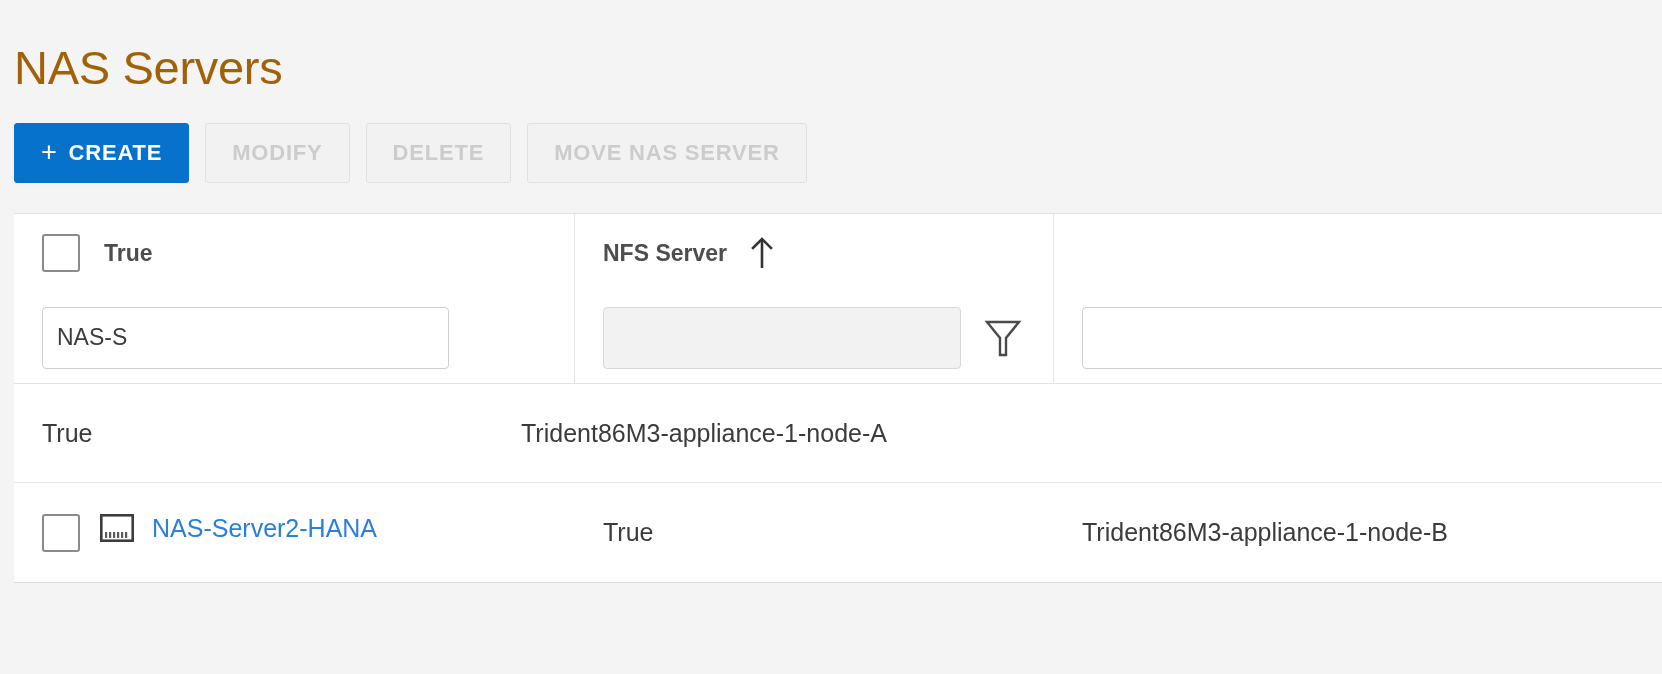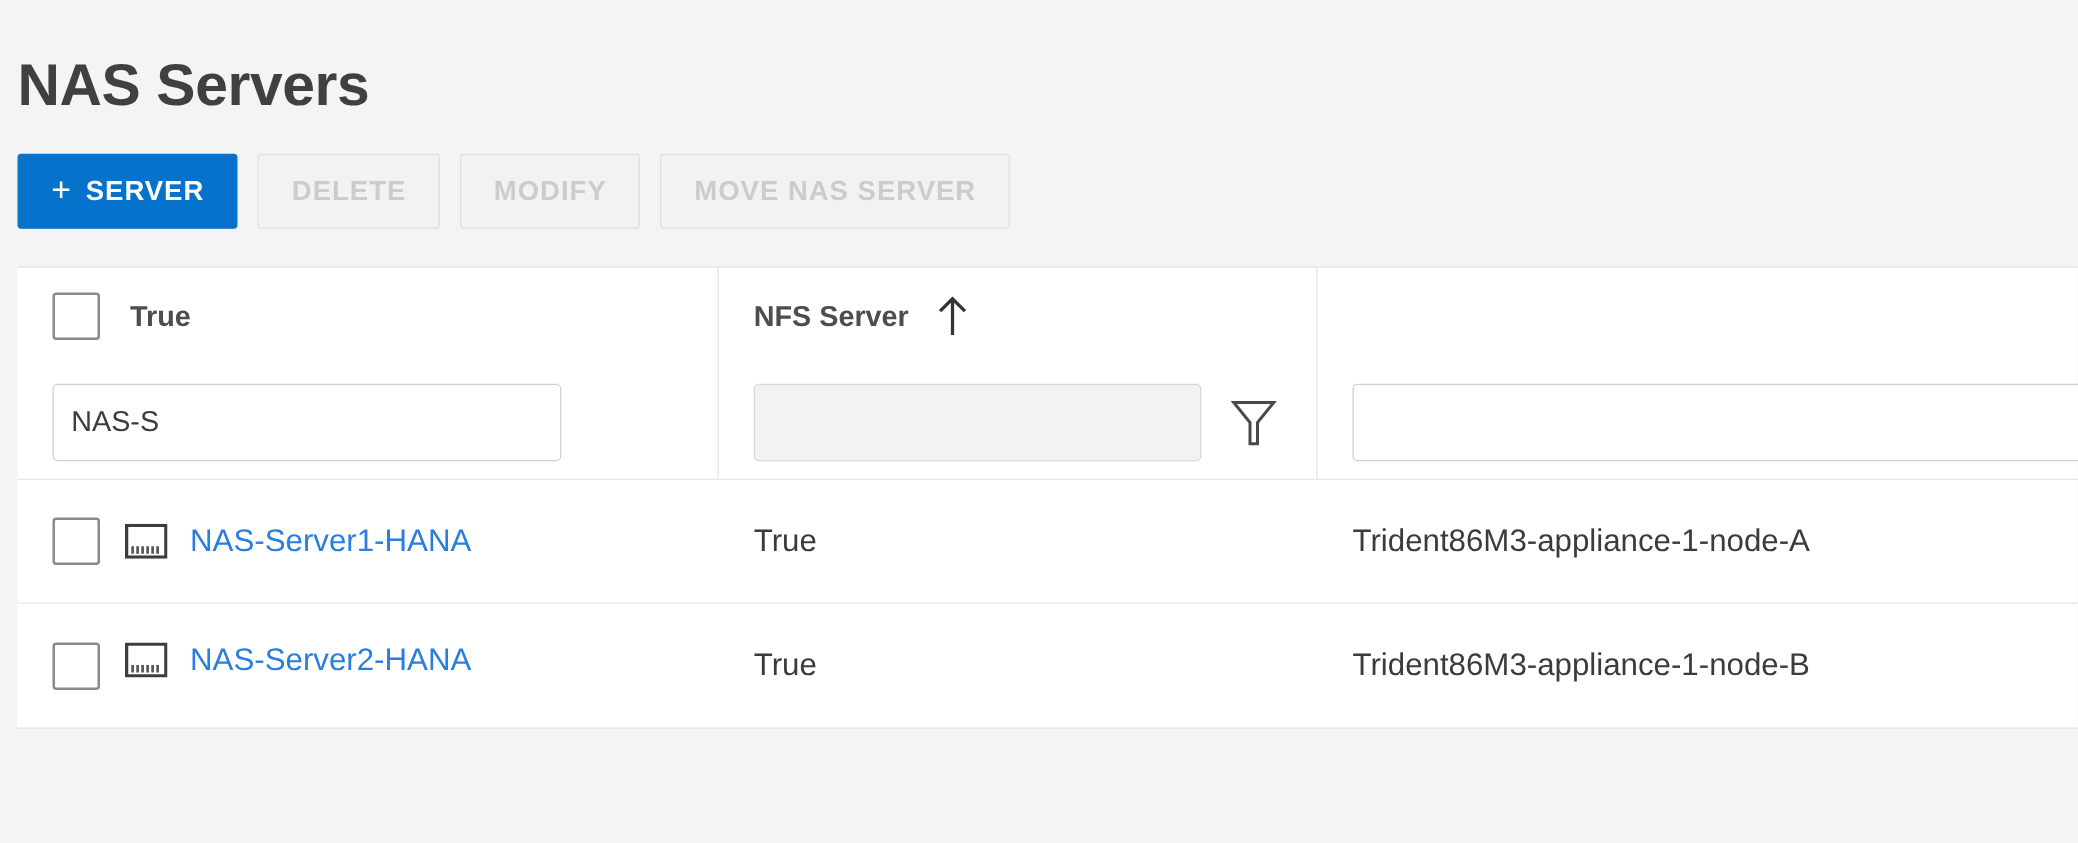--- a/index.html
+++ b/index.html
@@ -15,22 +15,22 @@
     color: #333333;
     overflow: hidden;
   }
 
   
   .page-title {
     position: absolute;
     left: 14px;
     top: 2px;
     font-size: 47px;
-    font-weight: 700;
-    color: #404040;
+    font-weight: 400;
+    color: #a16207;
     letter-spacing: -0.3px;
     line-height: 70px;
     white-space: nowrap;
   }
 
   
   .toolbar {
     position: absolute;
     left: 14px;
     top: 123px;
@@ -195,27 +195,27 @@
   }
 </style>
 </head>
 <body>
 
 <h1 class="page-title">NAS Servers</h1>
 
 <div class="toolbar">
   <button class="btn btn-primary">
     <span class="plus">+</span>
-    <span>SERVER</span>
+    <span>CREATE</span>
+  </button>
+  <button class="btn btn-disabled">
+    <span>MODIFY</span>
   </button>
   <button class="btn btn-disabled">
     <span>DELETE</span>
-  </button>
-  <button class="btn btn-disabled">
-    <span>MODIFY</span>
   </button>
   <button class="btn btn-disabled">
     <span>MOVE NAS SERVER</span>
   </button>
 </div>
 
 <div class="grid">
 
   <div class="grid-head">
     <div class="col-name">
@@ -246,61 +246,44 @@
           <path d="M4 6 L36 6 L23 22 L23 39 L17 39 L17 22 Z" fill="none" stroke="#4a4a4a" stroke-width="2.4" stroke-linejoin="miter"></path>
         </svg>
       </span>
     </div>
     <div class="col-node">
       <input class="filter-input fi-node" type="text" value="" style="">
     </div>
   </div>
 
   <div class="grid-row">
-    <div class="col-name" style="display:flex;align-items:center">
+    <div class="col-nfs">
+      <span class="cell-text nfs-cell">True</span>
+    </div>
+    <div class="col-node">
+      <span class="cell-text node-cell">Trident86M3-appliance-1-node-A</span>
+    </div>
+  </div>
+
+  <div class="grid-row">
+    <div class="col-name" style="display:flex;align-items:flex-start">
       <span class="row-chk-wrap">
         <span class="chk"></span>
       </span>
       <span class="server-icon">
         <svg width="34" height="28" viewBox="0 0 34 28" aria-hidden="true">
           <rect x="1.3" y="1.3" width="31.4" height="25.4" fill="#ffffff" stroke="#3d3d3d" stroke-width="2.6"></rect>
           <rect x="5" y="18" width="2.2" height="6" fill="#5a5a5a"></rect>
           <rect x="9" y="18" width="2.2" height="6" fill="#5a5a5a"></rect>
           <rect x="13" y="18" width="2.2" height="6" fill="#5a5a5a"></rect>
           <rect x="17" y="18" width="2.2" height="6" fill="#5a5a5a"></rect>
           <rect x="21" y="18" width="2.2" height="6" fill="#5a5a5a"></rect>
           <rect x="25" y="18" width="2.2" height="6" fill="#5a5a5a"></rect>
         </svg>
       </span>
-      <a class="row-link" href="#">NAS-Server1-HANA</a>
-    </div>
-    <div class="col-nfs">
-      <span class="cell-text nfs-cell">True</span>
-    </div>
-    <div class="col-node">
-      <span class="cell-text node-cell">Trident86M3-appliance-1-node-A</span>
-    </div>
-  </div>
-
-  <div class="grid-row">
-    <div class="col-name" style="display:flex;align-items:flex-start">
-      <span class="row-chk-wrap">
-        <span class="chk"></span>
-      </span>
-      <span class="server-icon">
-        <svg width="34" height="28" viewBox="0 0 34 28" aria-hidden="true">
-          <rect x="1.3" y="1.3" width="31.4" height="25.4" fill="#ffffff" stroke="#3d3d3d" stroke-width="2.6"></rect>
-          <rect x="5" y="18" width="2.2" height="6" fill="#5a5a5a"></rect>
-          <rect x="9" y="18" width="2.2" height="6" fill="#5a5a5a"></rect>
-          <rect x="13" y="18" width="2.2" height="6" fill="#5a5a5a"></rect>
-          <rect x="17" y="18" width="2.2" height="6" fill="#5a5a5a"></rect>
-          <rect x="21" y="18" width="2.2" height="6" fill="#5a5a5a"></rect>
-          <rect x="25" y="18" width="2.2" height="6" fill="#5a5a5a"></rect>
-        </svg>
-      </span>
       <a class="row-link" href="#">NAS-Server2-HANA</a>
     </div>
     <div class="col-nfs">
       <span class="cell-text nfs-cell">True</span>
     </div>
     <div class="col-node">
       <span class="cell-text node-cell">Trident86M3-appliance-1-node-B</span>
     </div>
   </div>
 

